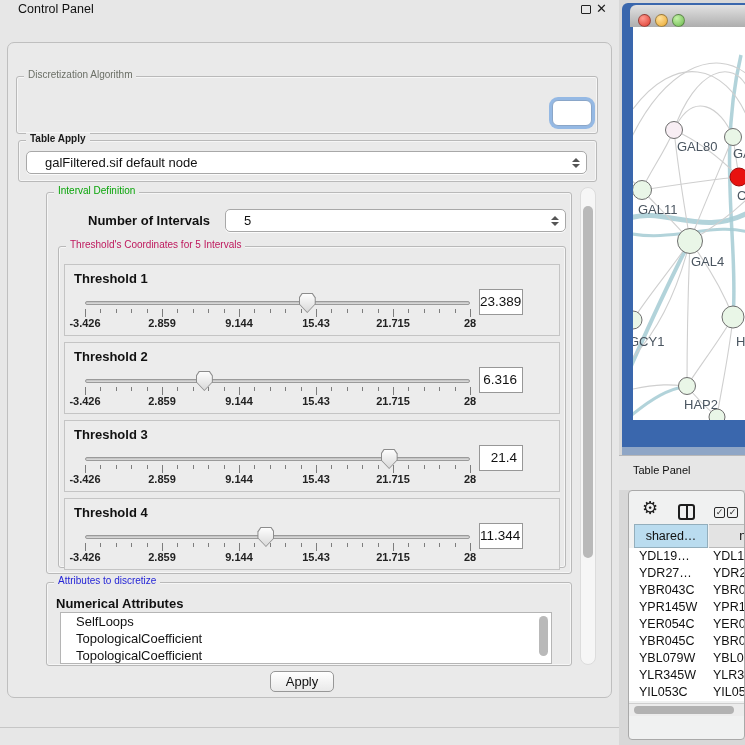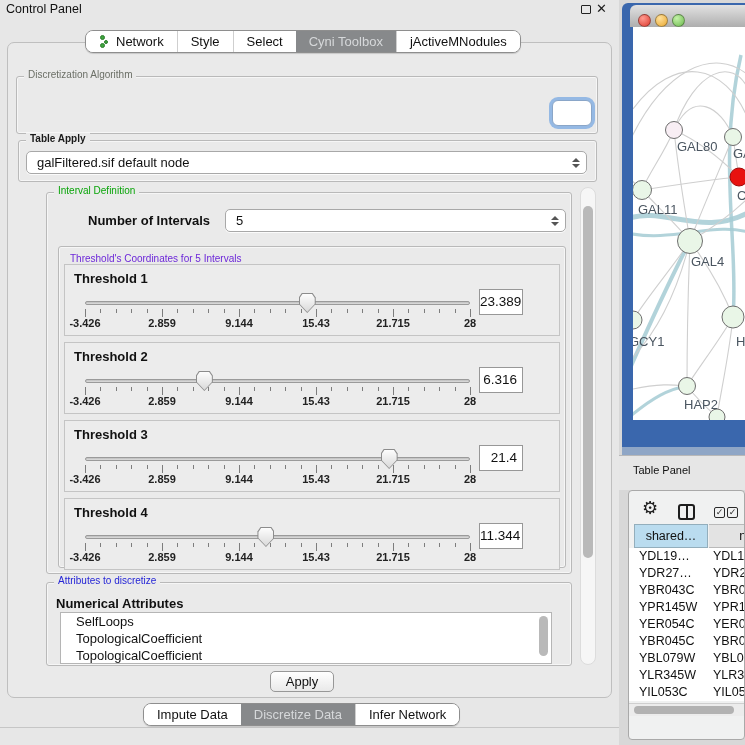--- a/index.html
+++ b/index.html
@@ -2,21 +2,21 @@
 <html><head>
 <meta charset="utf-8">
 <style>
   * { margin:0; padding:0; box-sizing:border-box; }
   html,body { width:745px; height:745px; overflow:hidden; }
   body { font-family:"Liberation Sans","DejaVu Sans",sans-serif; background:#e7e7e7; }
   #app { position:relative; width:745px; height:745px; background:#e7e7e7; }
   .abs { position:absolute; }
 
   
-  #titlebar-label { left:6px; top:2px; font-size:12.5px; color:#111; }
+  #titlebar-label { left:18px; top:2px; font-size:12.5px; color:#111; }
   #float-btn { left:581px; top:5px; width:10px; height:9px; border:1.5px solid #222; border-radius:1px; }
   #close-btn { left:596px; top:1px; font-size:13px; font-weight:700; color:#1a1a1a; }
   #content-panel { left:7px; top:42px; width:605px; height:656px; background:#eaeaea; border:1px solid #bfbfbf; border-radius:7px; }
 
   .segbar { display:inline-flex; height:23px; background:#fff; border:1px solid #8e8e8e; border-radius:8px; overflow:hidden; box-shadow:0 1px 1px rgba(0,0,0,.15); z-index:20; }
   .seg { display:flex; align-items:center; gap:5px; padding:0 13px; font-size:13px; color:#111; background:#fff; border-left:1px solid #cfcfcf; white-space:nowrap; }
   .seg:first-child { border-left:none; }
   .seg.sel { background:#87898b; color:#d6d8da; border-left:none; }
   #top-tabbar { left:85px; top:30px; }
   #bottom-tabbar { left:143px; top:703px; }
@@ -32,21 +32,21 @@
 
   
   #algo-popup { left:14px; top:84px; width:564px; height:54px; background:#fff; border:1px solid #9a9a9a; box-shadow:0 3px 9px rgba(0,0,0,.28); z-index:10; }
   #algo-popup .hint { height:17px; line-height:17px; text-align:center; color:#b4b4b4; font-size:13px; }
   #algo-popup .opt { height:18px; line-height:18px; padding-left:2px; font-size:13.5px; color:#111; }
   #algo-popup .opt.sel { font-weight:700; }
   #combo-fragment { left:552px; top:100px; width:40px; height:26px; background:#fff; border:1px solid #8aa6c8; border-radius:6px; box-shadow:0 0 0 3px rgba(120,168,226,.75); z-index:5; }
 
   
   .combo { background:#fff; border:1px solid #a8a8a8; border-radius:5px; display:flex; align-items:center; font-size:13px; color:#111; box-shadow:0 1px 0 rgba(255,255,255,.8); }
-  .combo .val { flex:1; padding-left:10px; white-space:nowrap; overflow:hidden; }
+  .combo .val { flex:1; padding-left:18px; white-space:nowrap; overflow:hidden; }
   .stepper { width:11px; margin-right:5px; display:flex; flex-direction:column; align-items:center; gap:2px; }
   .stepper b { width:0; height:0; border-left:4px solid transparent; border-right:4px solid transparent; }
   .stepper b.up { border-bottom:4px solid #555; }
   .stepper b.dn { border-top:4px solid #555; }
 
   
   .sb-track { background:#f6f6f6; border:1px solid #dcdcdc; border-radius:8px; }
   .sb-thumb { background:#b9b9b9; border-radius:5px; }
 
   
@@ -101,42 +101,20 @@
 <body>
 
 <div id="app">
 
   <div class="abs" id="titlebar-label">Control Panel</div>
   <div class="abs" id="float-btn"></div>
   <div class="abs" id="close-btn">✕</div>
 
   <div class="abs" id="content-panel"></div>
 
-  <div class="abs segbar" id="top-tabbar">
-      <div class="seg">
-        <span class="net-icon">
-          <i></i>
-          <i></i>
-          <i></i>
-        </span>
-        <span>Network</span>
-      </div>
-      <div class="seg">
-        <span>Style</span>
-      </div>
-      <div class="seg">
-        <span>Select</span>
-      </div>
-      <div class="seg sel">
-        <span>Cyni Toolbox</span>
-      </div>
-      <div class="seg">
-        <span>jActiveMNodules</span>
-      </div>
-    </div>
 
   <div class="abs group" style="left:16px;top:76px;width:582px;height:58px;"></div>
   <div class="gtitle" style="left:24px;top:69px;color:#6b6f66;">Discretization Algorithm</div>
   <div class="abs" id="combo-fragment"></div>
 
 
   <div class="abs group" style="left:18px;top:140px;width:579px;height:42px;"></div>
   <div class="gtitle bold" style="left:26px;top:133px;color:#1a1a1a;">Table Apply</div>
   <div class="abs combo" style="left:26px;top:151px;width:561px;height:23px;">
     <span class="val">galFiltered.sif default node</span>
@@ -154,21 +132,21 @@
   <div class="abs bold" style="left:88px;top:213px;font-size:13px;color:#111;">Number of Intervals</div>
   <div class="abs combo" style="left:225px;top:209px;width:341px;height:23px;">
     <span class="val">5</span>
     <span class="stepper">
         <b class="up"></b>
         <b class="dn"></b>
       </span>
   </div>
 
   <div class="abs group" style="left:58px;top:246px;width:508px;height:322px;"></div>
-  <div class="gtitle" style="left:66px;top:239px;color:#6d28d9;margin-top:14px;">Threshold's Coordinates for 5 Intervals</div>
+  <div class="gtitle" style="left:66px;top:239px;color:#be185d;">Threshold's Coordinates for 5 Intervals</div>
   <div id="thr-container">
       <div class="abs thr" style="top: 264px;">
         <div class="tlabel">Threshold 1</div>
         <div class="track"></div>
         <div class="thumb-b" style="left: 233.721px;">
           <div class="thumb-f"></div>
         </div>
         <div class="ticks">
           <i style="left: 0%; height: 8px;"></i>
           <i style="left: 4%; height: 4px;"></i>
@@ -346,31 +324,20 @@
   <div class="abs bold" style="left:56px;top:596px;font-size:13px;color:#111;">Numerical Attributes</div>
   <div class="abs" id="attr-list">
     <div class="abs sb-thumb" style="right:3px;top:3px;width:9px;height:40px;"></div>
   <div class="item">SelfLoops</div>
       <div class="item">TopologicalCoefficient</div>
       <div class="item">TopologicalCoefficient</div>
     </div>
 
   <div class="abs" id="apply-btn">Apply</div>
 
-  <div class="abs segbar" id="bottom-tabbar">
-      <div class="seg">
-        <span>Impute Data</span>
-      </div>
-      <div class="seg sel">
-        <span>Discretize Data</span>
-      </div>
-      <div class="seg">
-        <span>Infer Network</span>
-      </div>
-    </div>
   <div class="abs" id="cp-bottom-line"></div>
 
   <div class="abs" id="right-bg"></div>
 
   <div class="abs" id="net-window"></div>
   <div class="abs" id="net-titlebar">
     <span class="light" style="left:8px; background:radial-gradient(circle at 35% 30%, #ff9a90, #dd3a2e);"></span>
     <span class="light" style="left:25px; background:radial-gradient(circle at 35% 30%, #ffe09a, #e8a832);"></span>
     <span class="light" style="left:42px; background:radial-gradient(circle at 35% 30%, #c4f3a8, #6cb84e);"></span>
   </div>

